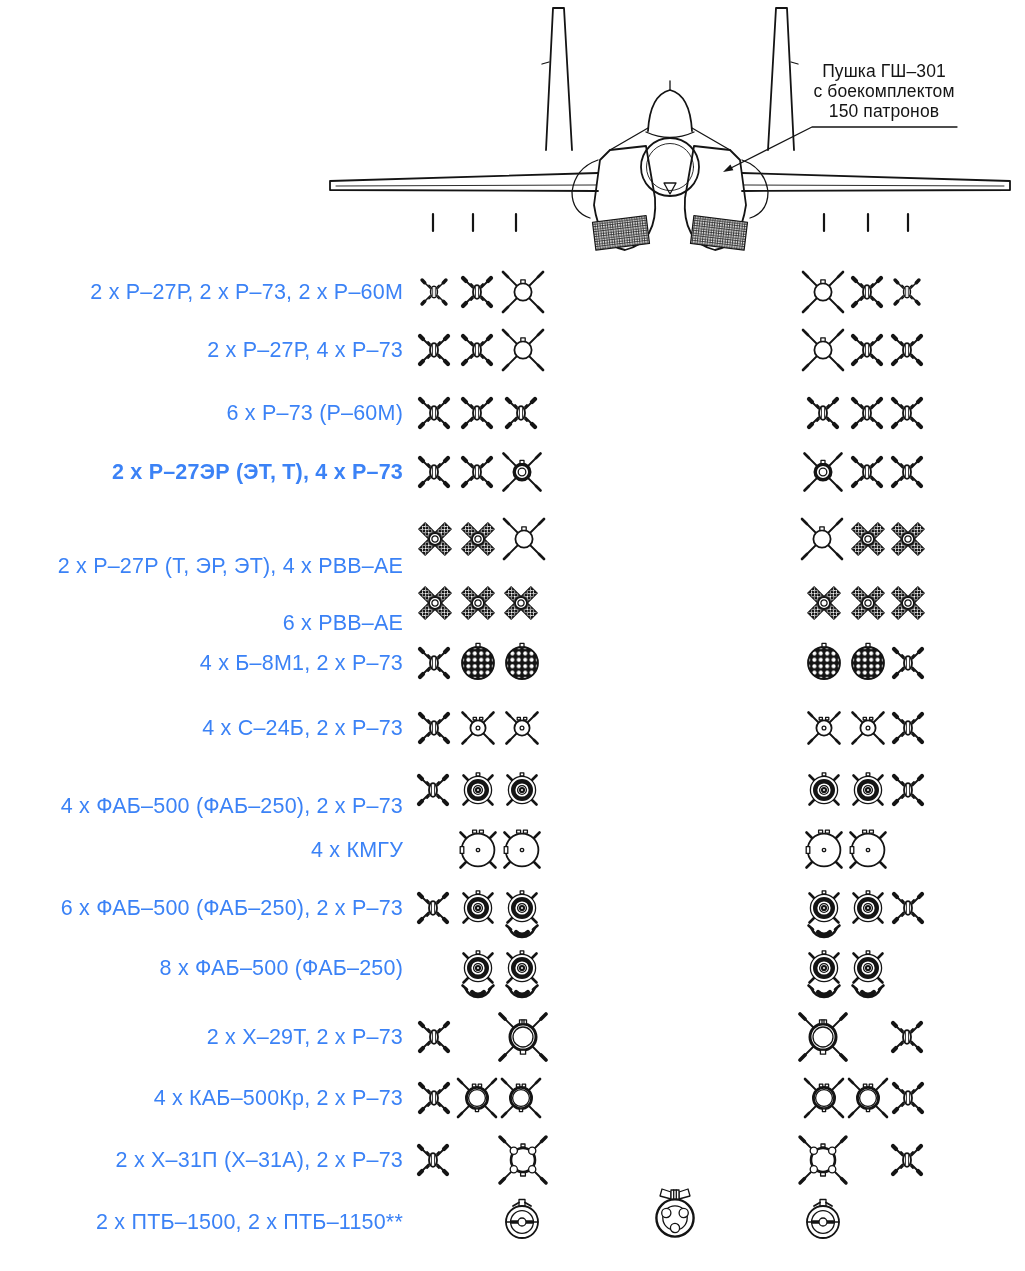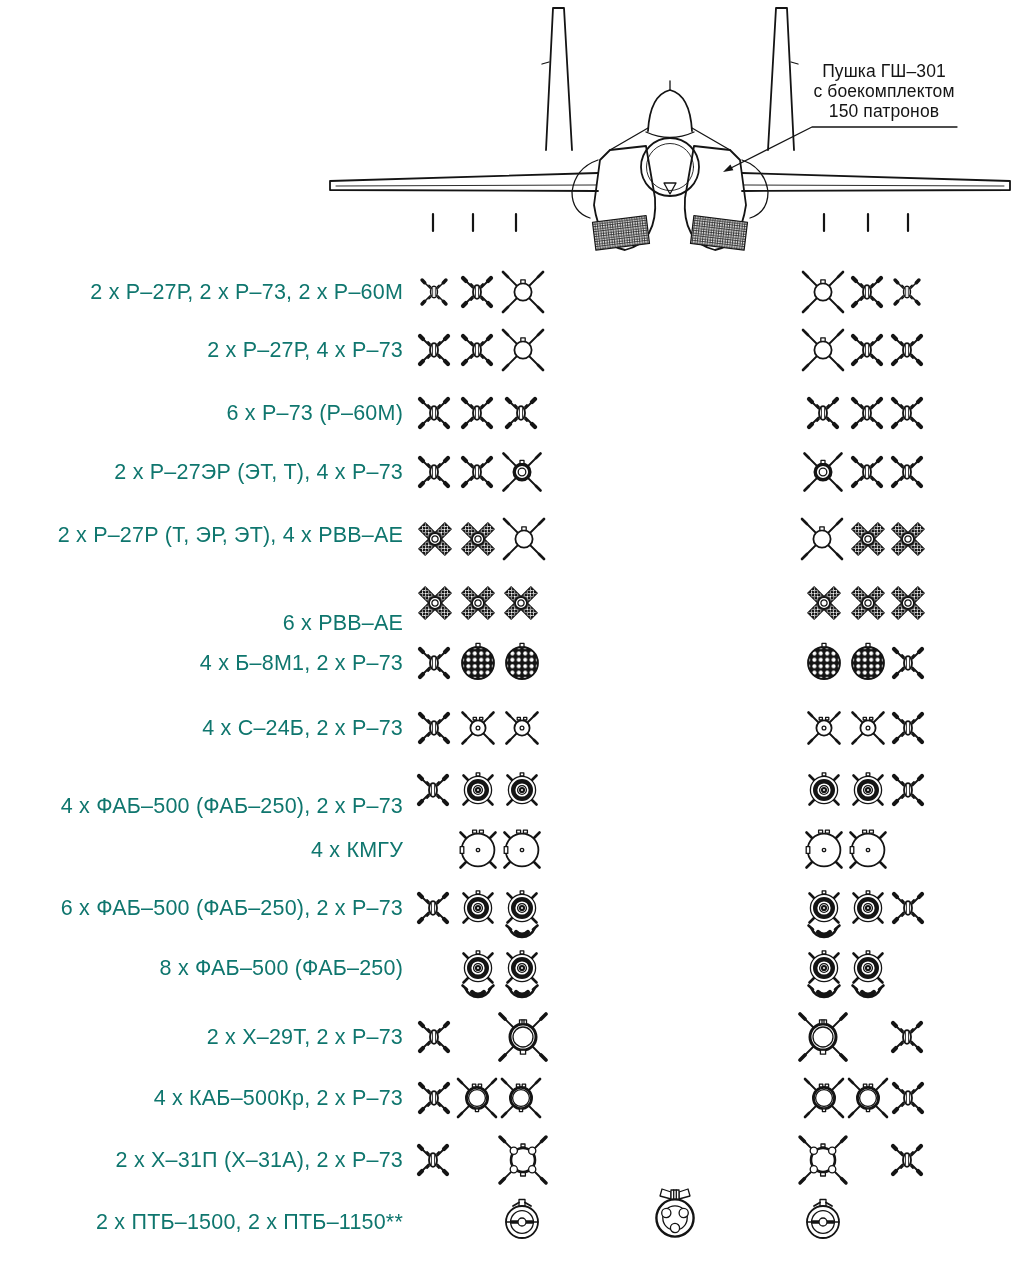--- a/index.html
+++ b/index.html
@@ -4,21 +4,21 @@
 <title>Diagram</title>
 <style>
   html,body{margin:0;padding:0;}
   body{
     position:relative;width:1025px;height:1271px;background:#ffffff;overflow:hidden;
     font-family:"Liberation Sans",sans-serif;color:#141414;
   }
   #stage{position:absolute;left:0;top:0;width:1025px;height:936px;}
   .row-label{
     position:absolute;left:0;right:622px;text-align:right;white-space:nowrap;
-    font-size:21.5px;line-height:28px;letter-spacing:.2px;color:#0f766e;padding-left:32px;
+    font-size:21.5px;line-height:28px;letter-spacing:.2px;color:#3b82f6;padding-left:32px;
   }
   .annotation{
     position:absolute;left:794px;top:61px;width:180px;text-align:center;
     font-size:17.5px;line-height:20px;letter-spacing:.1px;color:#141414;
   }
   
   .ln{stroke:#141414;fill:none;stroke-linecap:round;stroke-linejoin:round;}
   .s0{stroke-width:.9}.s1{stroke-width:1.3}.s2{stroke-width:1.8}.s3{stroke-width:2.6}.s4{stroke-width:4.2}
   .w{fill:#ffffff;}
   .hatchfin{fill:url(#xhatch);stroke:#141414;stroke-width:1;}
@@ -297,22 +297,22 @@
   <div class="annotation">
     <div>Пушка ГШ–301</div>
     <div>с боекомплектом</div>
     <div>150 патронов</div>
   </div>
 
   <div id="labels-box">
       <div class="row-label" style="top: 278px;">2 x Р–27Р, 2 x Р–73, 2 x Р–60М</div>
       <div class="row-label" style="top: 336px;">2 x Р–27Р, 4 x Р–73</div>
       <div class="row-label" style="top: 399px;">6 x Р–73 (Р–60М)</div>
-      <div class="row-label" style="top: 458px;">2 x Р–27ЭР (ЭТ, Т), 4 x Р–73</div>
-      <div class="row-label" style="top: 521px;">2 x Р–27Р (Т, ЭР, ЭТ), 4 x РВВ–АЕ</div>
+      <div class="row-label" style="top: 458px; font-weight: bold;">2 x Р–27ЭР (ЭТ, Т), 4 x Р–73</div>
+      <div class="row-label" style="top: 552px;">2 x Р–27Р (Т, ЭР, ЭТ), 4 x РВВ–АЕ</div>
       <div class="row-label" style="top: 589px; margin-top: 20px;">6 x РВВ–АЕ</div>
       <div class="row-label" style="top: 649px;">4 x Б–8М1, 2 x Р–73</div>
       <div class="row-label" style="top: 714px;">4 x С–24Б, 2 x Р–73</div>
       <div class="row-label" style="top: 776px; margin-top: 16px;">4 x ФАБ–500 (ФАБ–250), 2 x Р–73</div>
       <div class="row-label" style="top: 836px;">4 x КМГУ</div>
       <div class="row-label" style="top: 894px;">6 x ФАБ–500 (ФАБ–250), 2 x Р–73</div>
       <div class="row-label" style="top: 954px; margin-left: 20px;">8 x ФАБ–500 (ФАБ–250)</div>
       <div class="row-label" style="top: 1023px;">2 x Х–29Т, 2 x Р–73</div>
       <div class="row-label" style="top: 1084px;">4 x КАБ–500Кр, 2 x Р–73</div>
       <div class="row-label" style="top: 1146px;">2 x Х–31П (Х–31А), 2 x Р–73</div>

